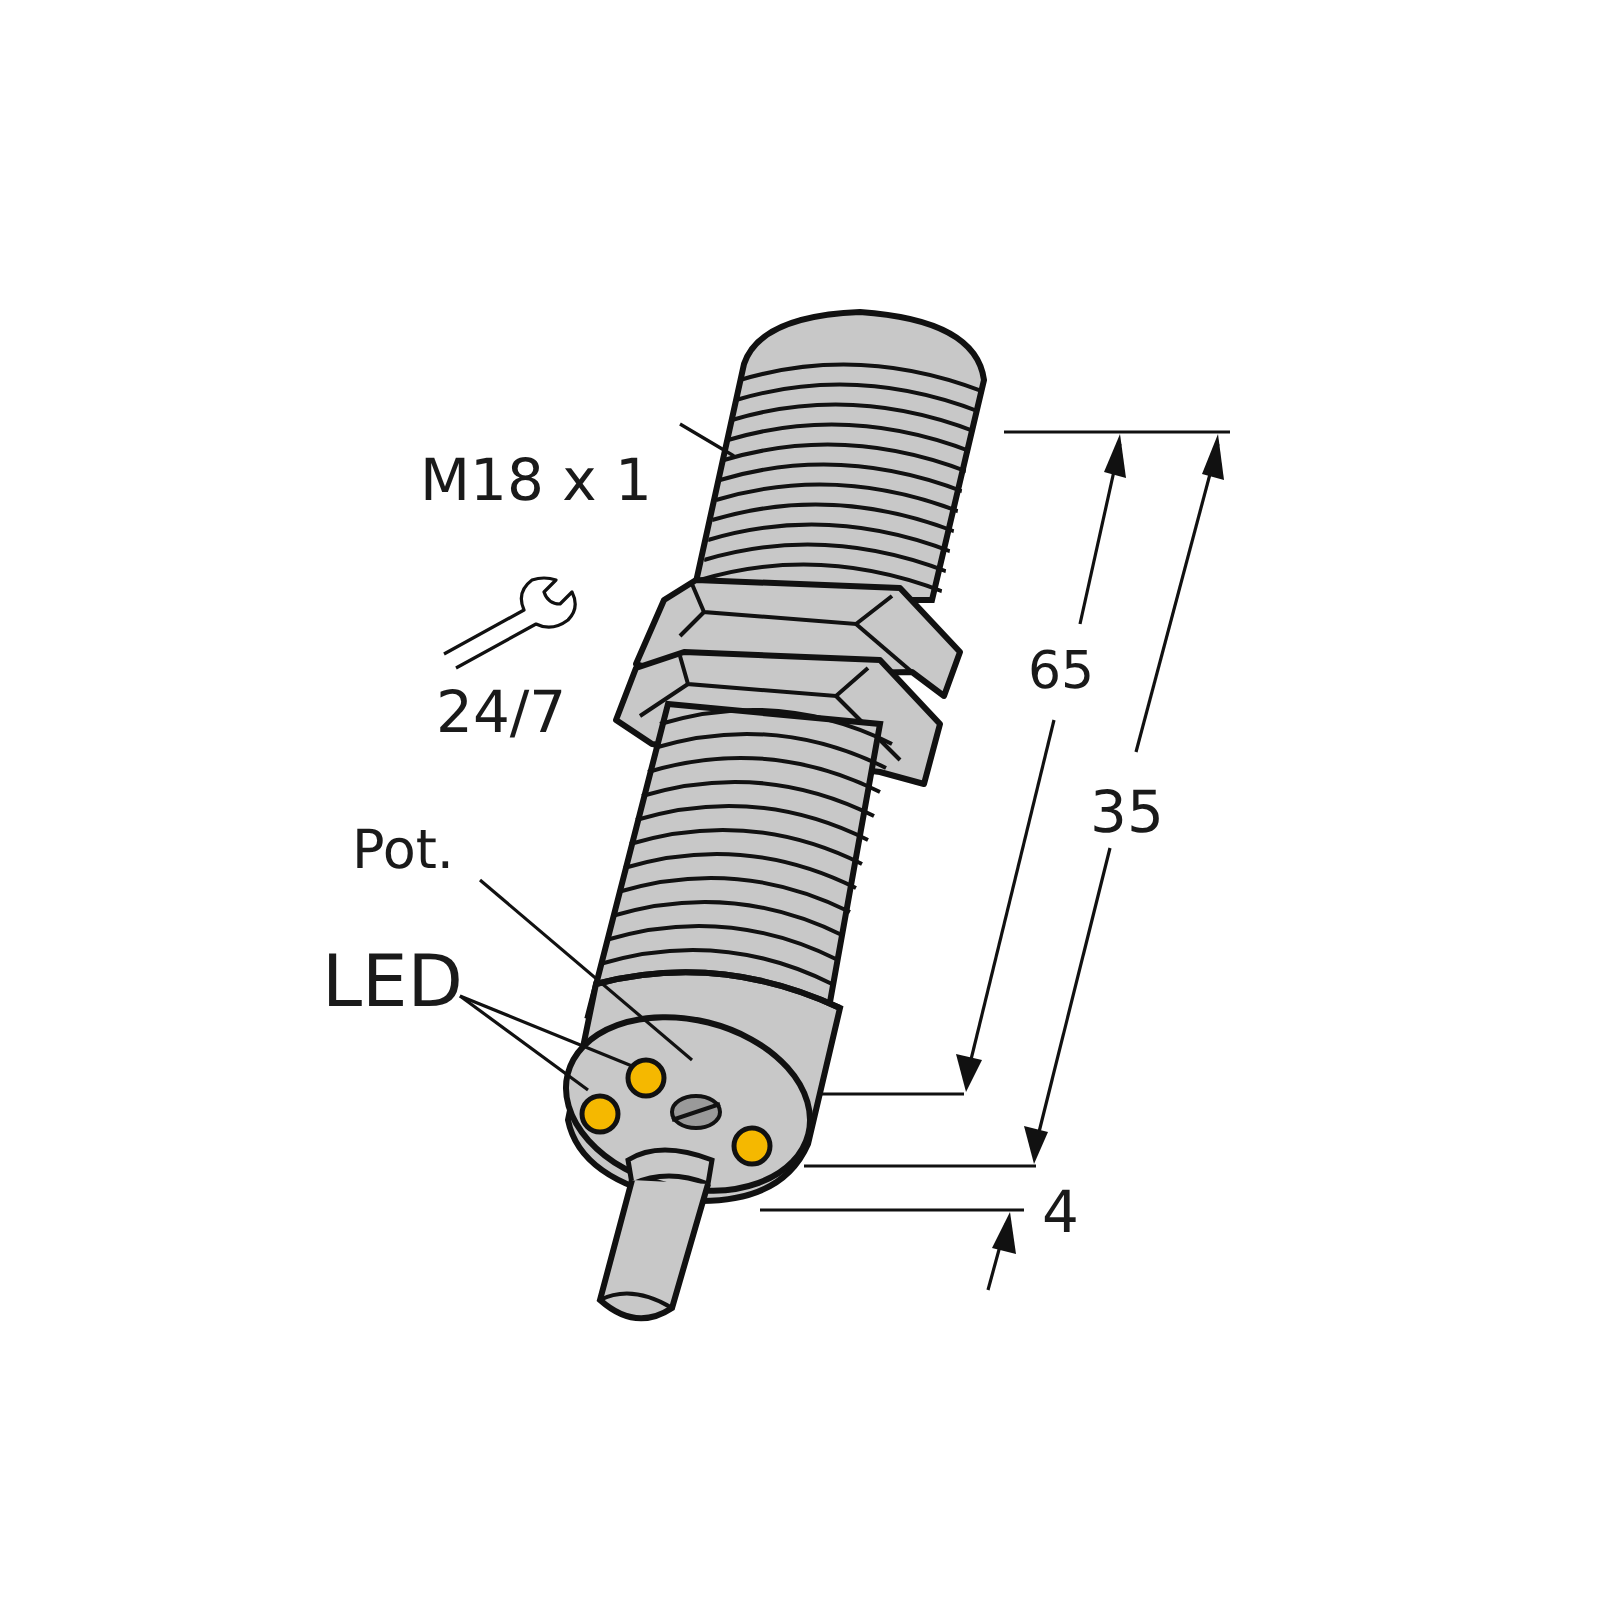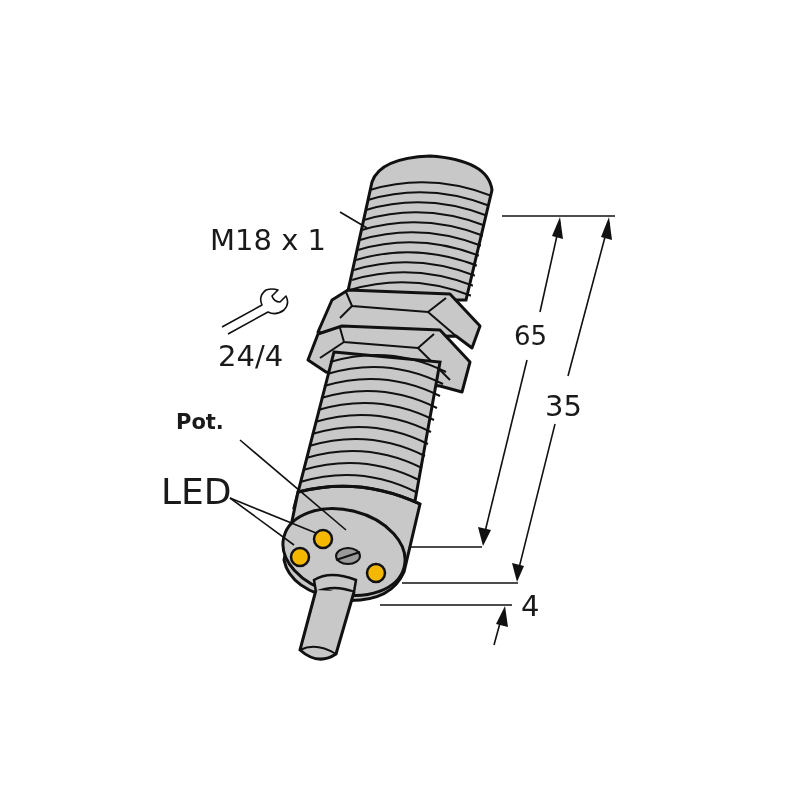--- a/index.html
+++ b/index.html
@@ -1,21 +1,21 @@
 <!DOCTYPE html>
 <html><head>
   <meta charset="utf-8">
   <style>
     html, body { margin: 0; padding: 0; background: #ffffff; }
     body { width: 800px; height: 800px; position: relative; overflow: hidden; }
     .stage { position: absolute; left: 0; top: 0; width: 800px; height: 800px; }
     .lbl { position: absolute; font-family: "DejaVu Sans", sans-serif; color: #1a1a1a; white-space: nowrap; line-height: 1; }
     .lbl-thread { left: 210px; top: 188px; font-size: 29px; margin-top: 38px; }
     .lbl-wrench { left: 218px; top: 342px; font-size: 29px; }
-    .lbl-pot { left: 176px; top: 412px; font-size: 21px; font-weight: bold; }
+    .lbl-pot { left: 176px; top: 412px; font-size: 27px; }
     .lbl-led { left: 161px; top: 474px; font-size: 36px; }
     .lbl-65 { left: 514px; top: 323px; font-size: 26px; }
     .lbl-71 { left: 545px; top: 392px; font-size: 29px; }
     .lbl-4 { left: 521px; top: 592px; font-size: 29px; }
     svg { position: absolute; left: 0; top: 0; }
   </style>
 </head>
 <body>
 
 <div class="stage">
@@ -126,19 +126,19 @@
     <g fill="#111">
       <polygon points="560,217 552,236 563,239"></polygon>
       <polygon points="483,546 478,527 491,530"></polygon>
       <polygon points="609,217 601,237 612,240"></polygon>
       <polygon points="517,582 512,563 524,566"></polygon>
       <polygon points="505,606 496,624 508,627"></polygon>
     </g>
   </svg>
 
   <div class="lbl lbl-thread">M18 x 1</div>
-  <div class="lbl lbl-wrench">24/4</div>
+  <div class="lbl lbl-wrench">24/7</div>
   <div class="lbl lbl-pot">Pot.</div>
   <div class="lbl lbl-led">LED</div>
   <div class="lbl lbl-65">65</div>
   <div class="lbl lbl-71">35</div>
   <div class="lbl lbl-4">4</div>
 </div>
 
 </body></html>

